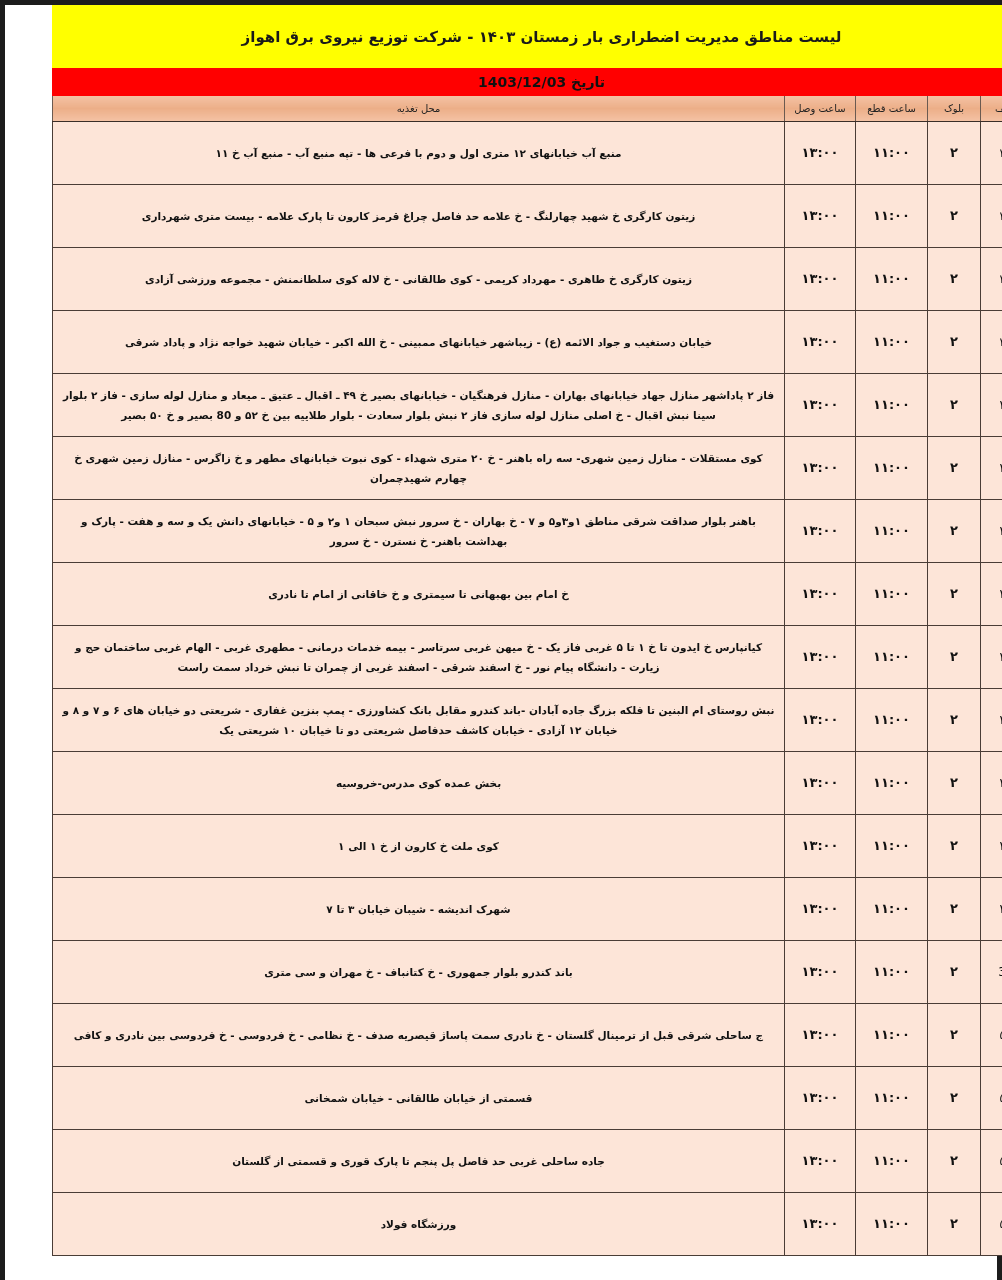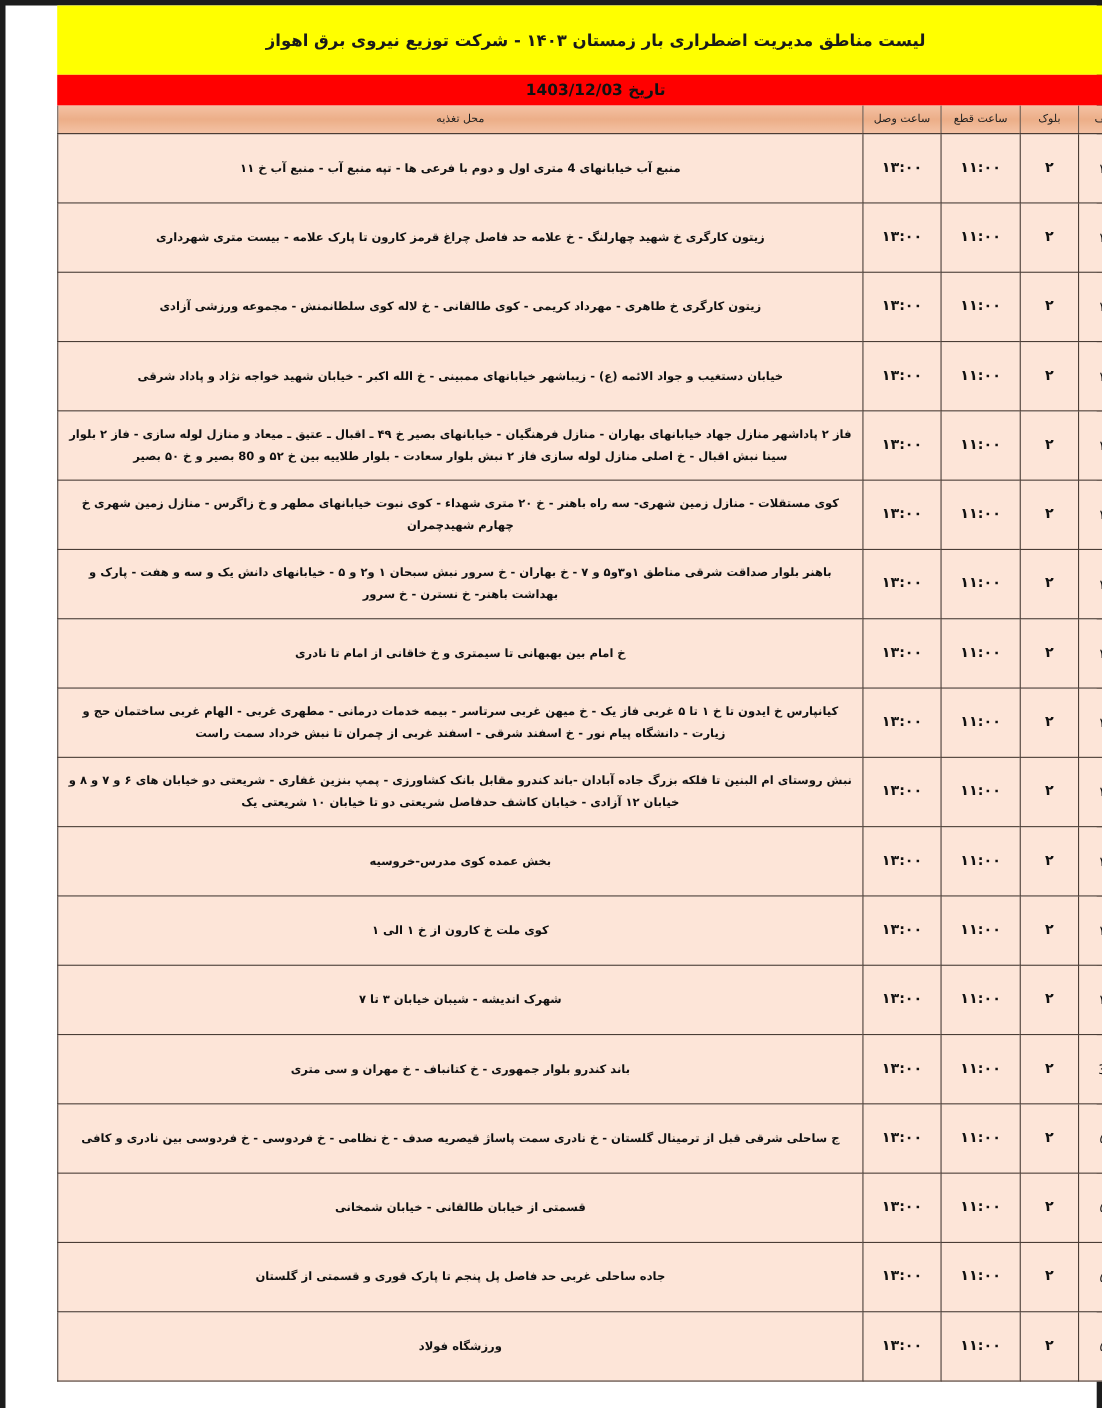--- a/index.html
+++ b/index.html
@@ -78,21 +78,21 @@
           <th>ساعت وصل</th>
           <th>محل تغذیه</th>
         </tr>
       </thead>
       <tbody id="rows">
           <tr>
             <td class="idx">۳۶</td>
             <td class="num">۲</td>
             <td class="num">۱۱:۰۰</td>
             <td class="num">۱۳:۰۰</td>
-            <td class="loc">منبع آب خیابانهای 4 متری اول و دوم با فرعی ها - تپه منبع آب - منبع آب خ ۱۱</td>
+            <td class="loc">منبع آب خیابانهای ۱۲ متری اول و دوم با فرعی ها - تپه منبع آب - منبع آب خ ۱۱</td>
           </tr>
           <tr>
             <td class="idx">۳۷</td>
             <td class="num">۲</td>
             <td class="num">۱۱:۰۰</td>
             <td class="num">۱۳:۰۰</td>
             <td class="loc">زیتون کارگری خ شهید چهارلنگ - خ علامه حد فاصل چراغ قرمز کارون تا پارک علامه - بیست متری شهرداری</td>
           </tr>
           <tr>
             <td class="idx">۳۸</td>

